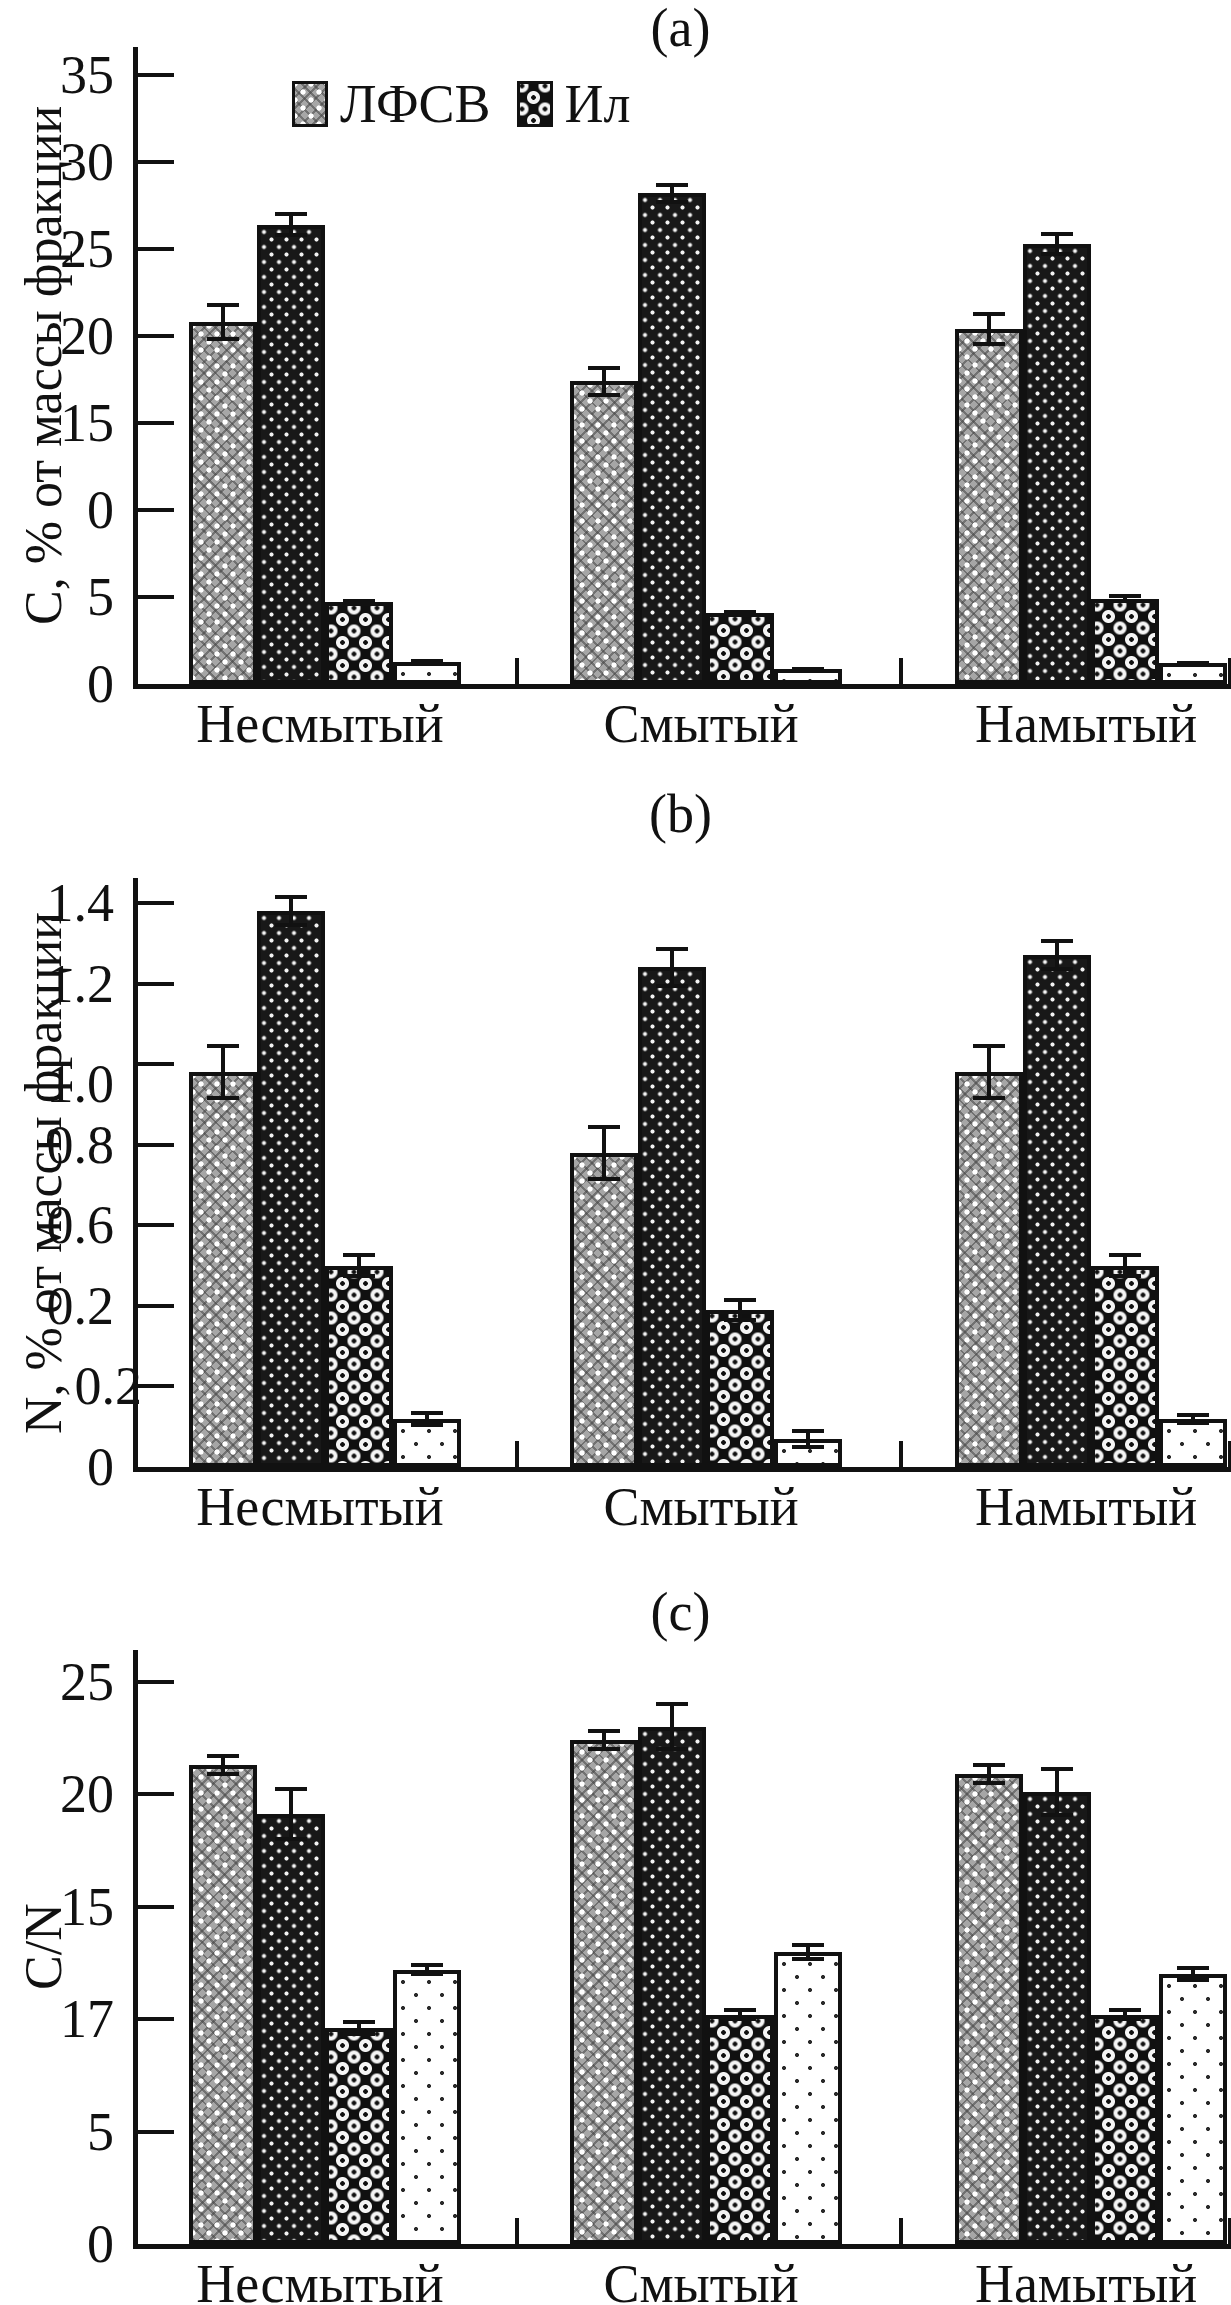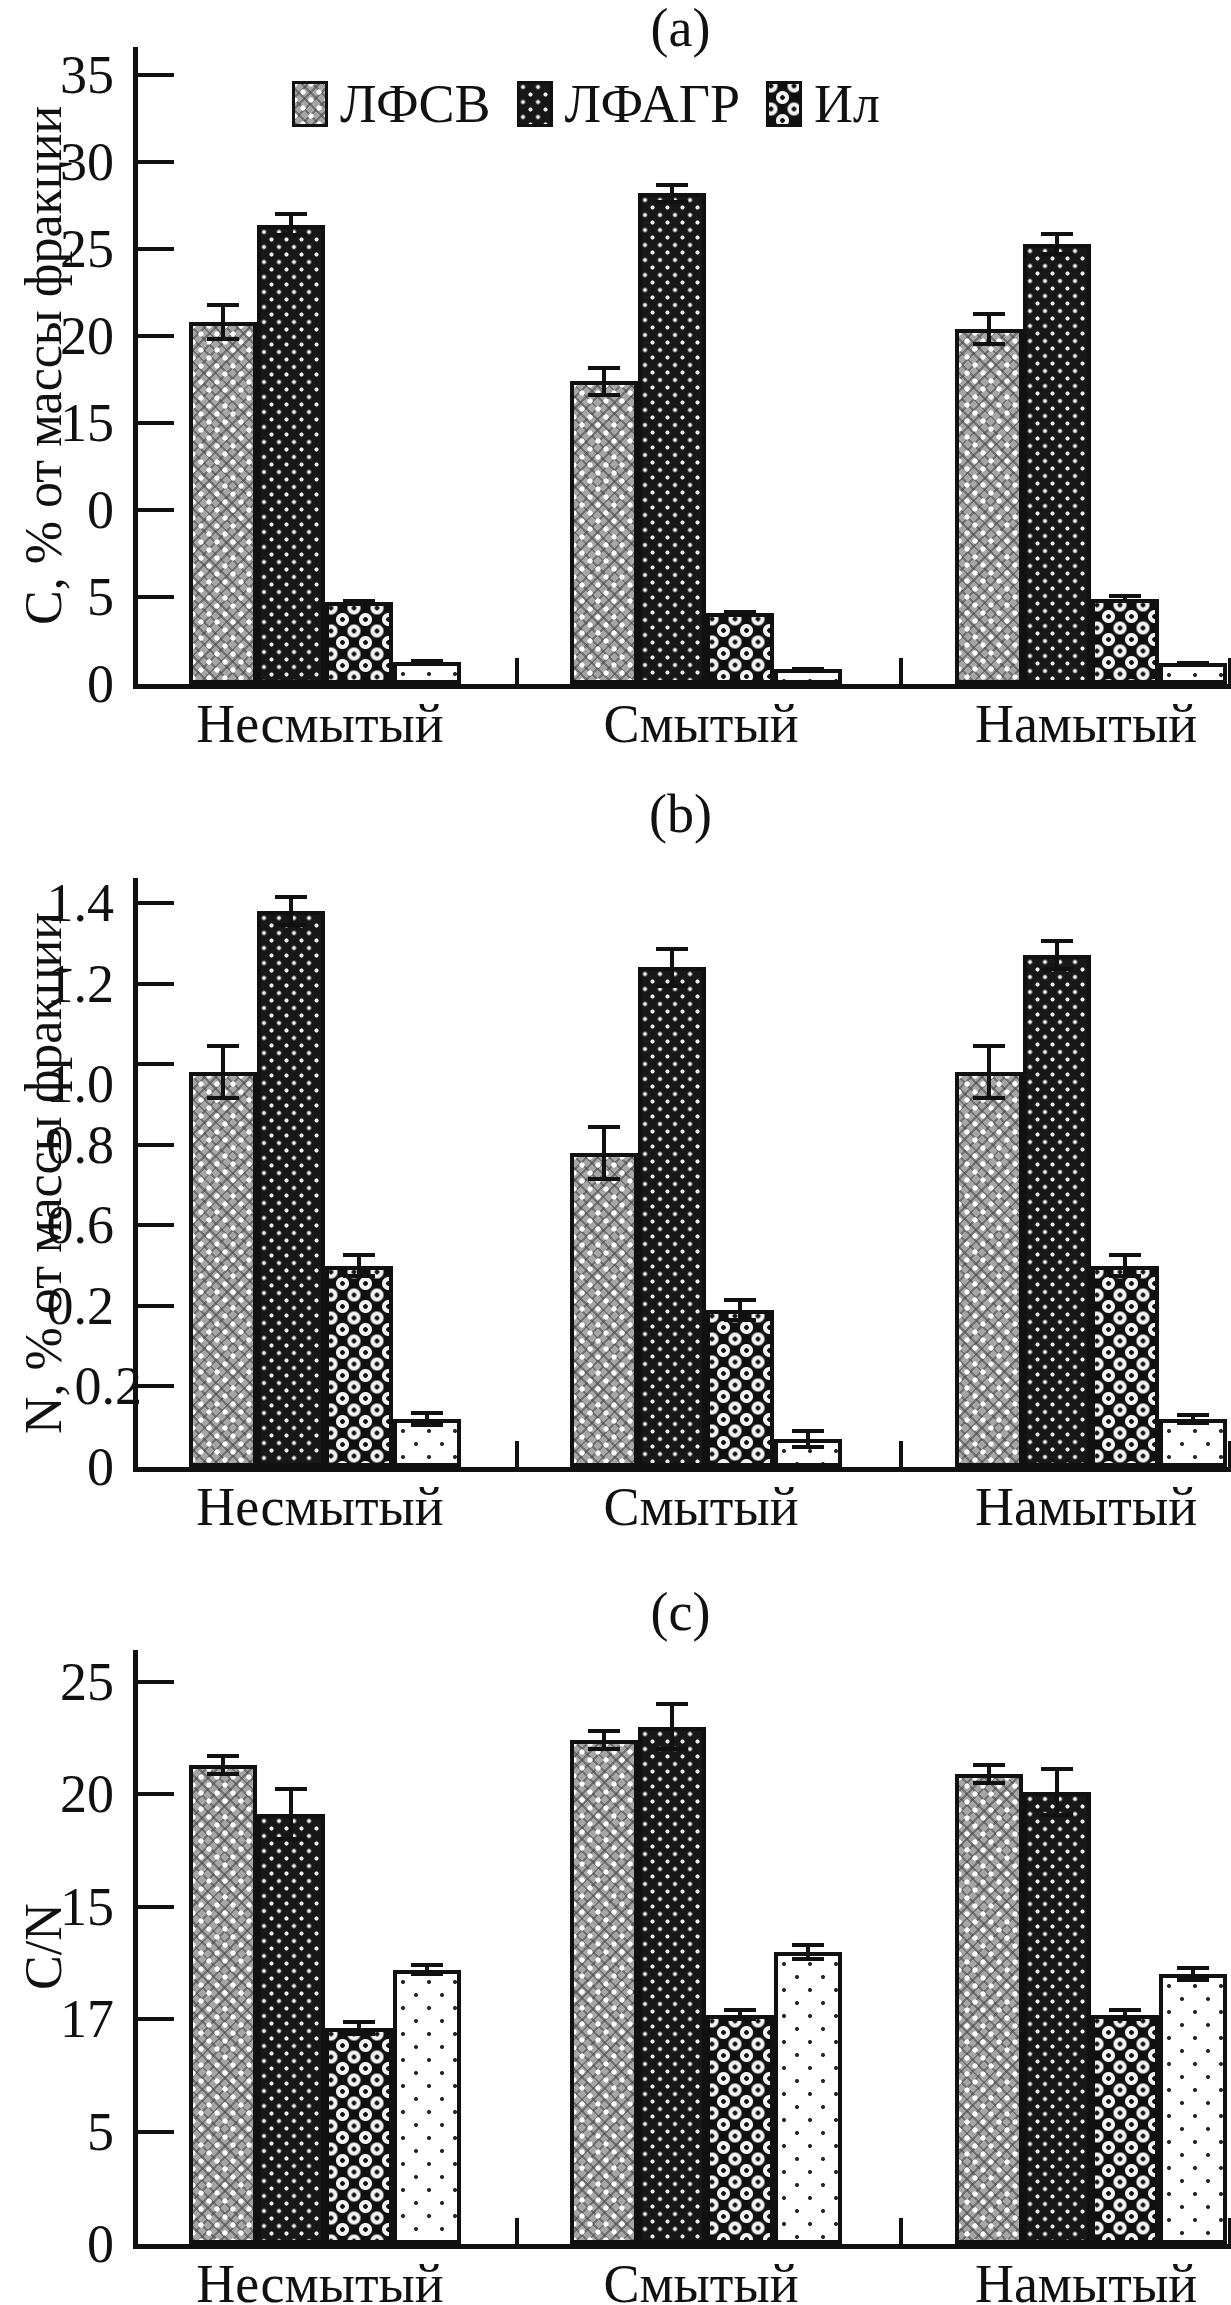--- a/index.html
+++ b/index.html
@@ -86,24 +86,20 @@
 </style>
 </head>
 <body>
 
 <section class="panel" style="top: 0px; height: 770px;">
   <div class="ptitle" style="top: 0px;">(a)</div>
   <div class="legend" style="top: 76px; left: 292px;">
     <div class="item">
       <span class="swatch pat-0"></span>
       <span>ЛФСВ</span>
-    </div>
-    <div class="item">
-      <span class="swatch pat-1"></span>
-      <span>ЛФАГР</span>
     </div>
     <div class="item">
       <span class="swatch pat-2"></span>
       <span>Ил</span>
     </div>
   </div>
   <div class="ylab" style="top: 47px; height: 637px;">C, % от массы фракции</div>
   <div class="plot" style="left: 133px; top: 47px; width: 1095px; height: 637px;">
       <div class="ytick" style="bottom: 607px;"></div>
       <div class="ytick" style="bottom: 520px;"></div>

